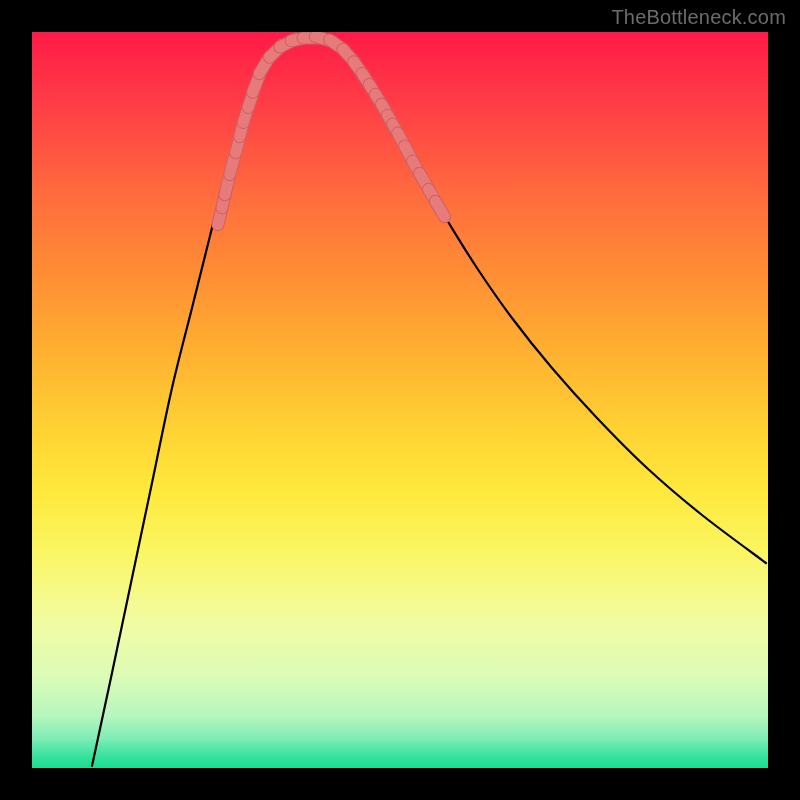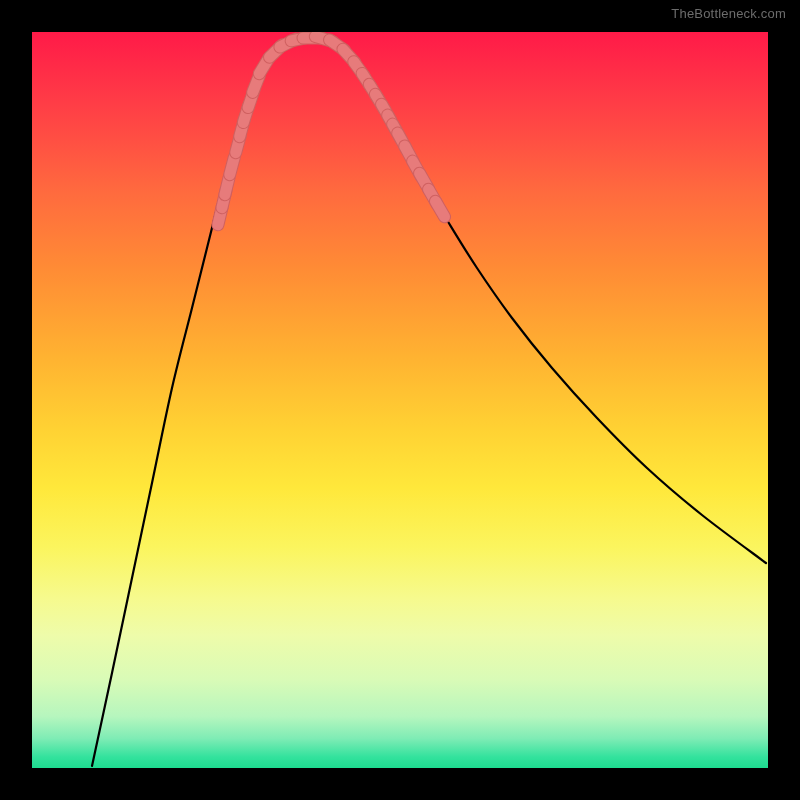--- a/index.html
+++ b/index.html
@@ -42,21 +42,21 @@
       #7eecb5 96%,
       #33e29d 98.5%,
       #1edc90 100%
     );
   }
   .watermark {
     position: absolute;
     top: 6px;
     right: 14px;
     color: #6c6c6c;
-    font-size: 13px;
+    font-size: 20px;
     font-weight: 500;
     letter-spacing: 0.2px;
     user-select: none;
   }
   svg.curve {
     position: absolute;
     top: 0;
     left: 0;
     width: 736px;
     height: 736px;

